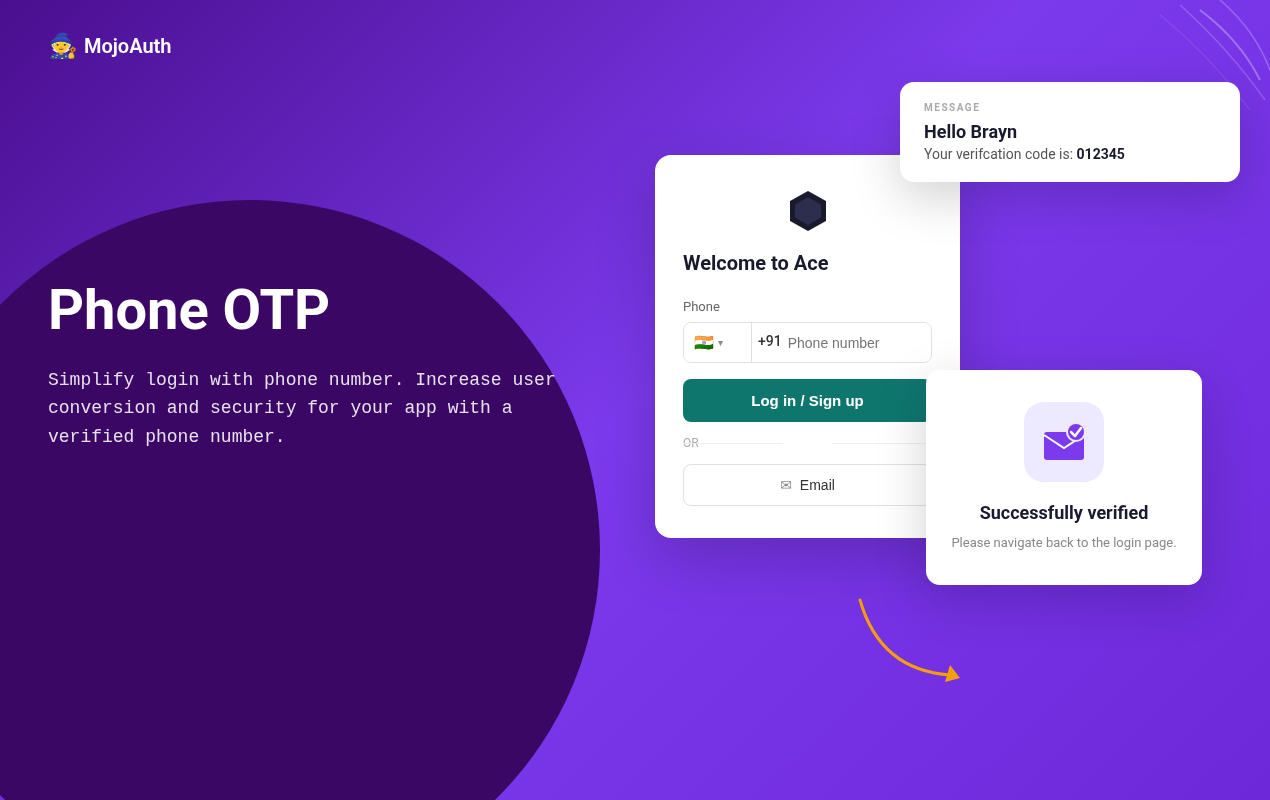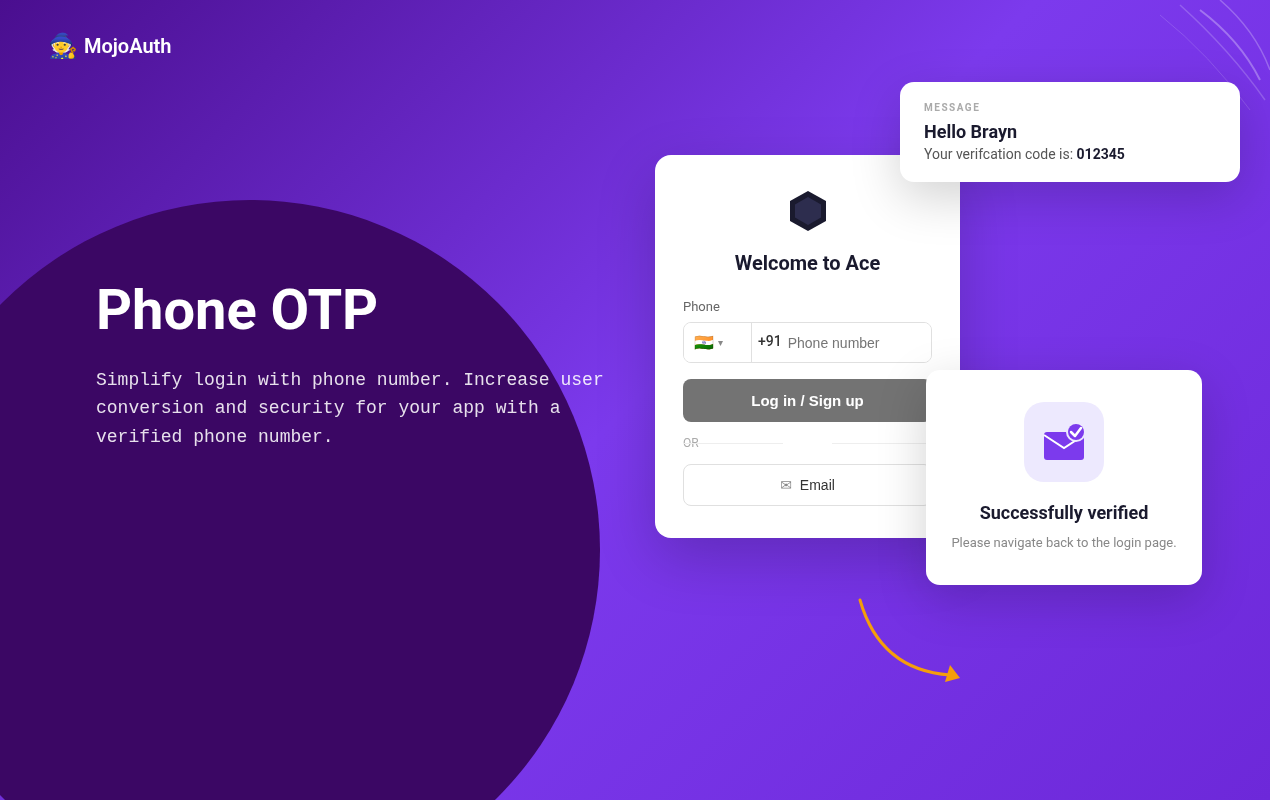--- a/index.html
+++ b/index.html
@@ -45,21 +45,20 @@
     .logo-icon {
       font-size: 24px;
     }
 
     
     .left-content {
       position: absolute;
       top: 280px;
       left: 48px;
       max-width: 560px;
-      margin-left: 48px;
     }
     .left-content h1 {
       font-size: 56px;
       font-weight: 700;
       color: white;
       line-height: 1.1;
       margin-bottom: 24px;
     }
     .left-content p {
       font-size: 18px;
@@ -83,21 +82,21 @@
     .login-card-logo {
       display: flex;
       justify-content: center;
       margin-bottom: 16px;
     }
     .hex-icon {
       width: 48px;
       height: 48px;
     }
     .login-card h2 {
-      text-align: center;
+      text-align: left;
       font-size: 20px;
       font-weight: 700;
       color: #1a1a2e;
       margin-bottom: 24px;
     }
     .field-label {
       font-size: 13px;
       color: #666;
       margin-bottom: 8px;
     }
@@ -134,21 +133,21 @@
     .phone-number-input {
       flex: 1;
       border: none;
       outline: none;
       font-size: 14px;
       color: #ec4899;
       padding: 10px 8px 10px 0;
     }
     .btn-login {
       width: 100%;
-      background: #737373;
+      background: #0f766e;
       color: white;
       border: none;
       border-radius: 8px;
       padding: 13px;
       font-size: 15px;
       font-weight: 600;
       cursor: pointer;
       margin-bottom: 14px;
     }
     .or-divider {

